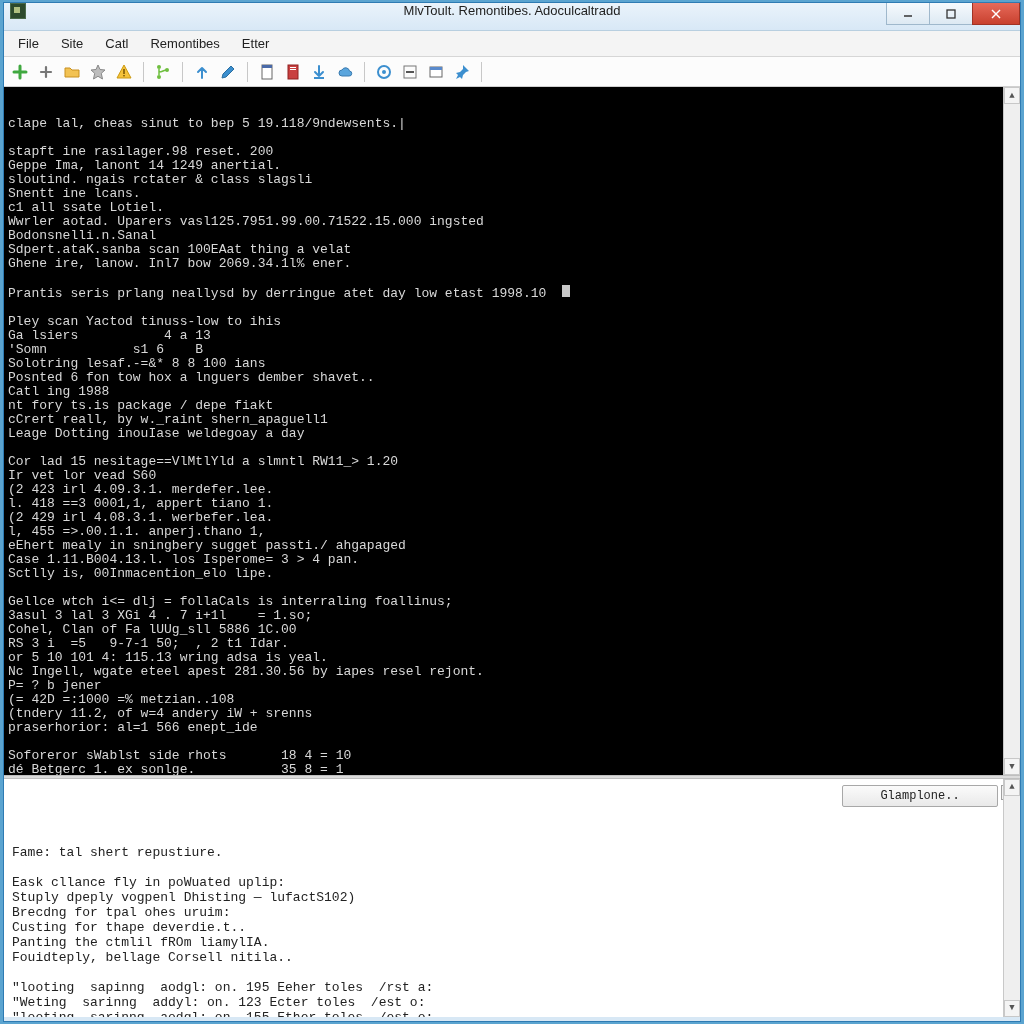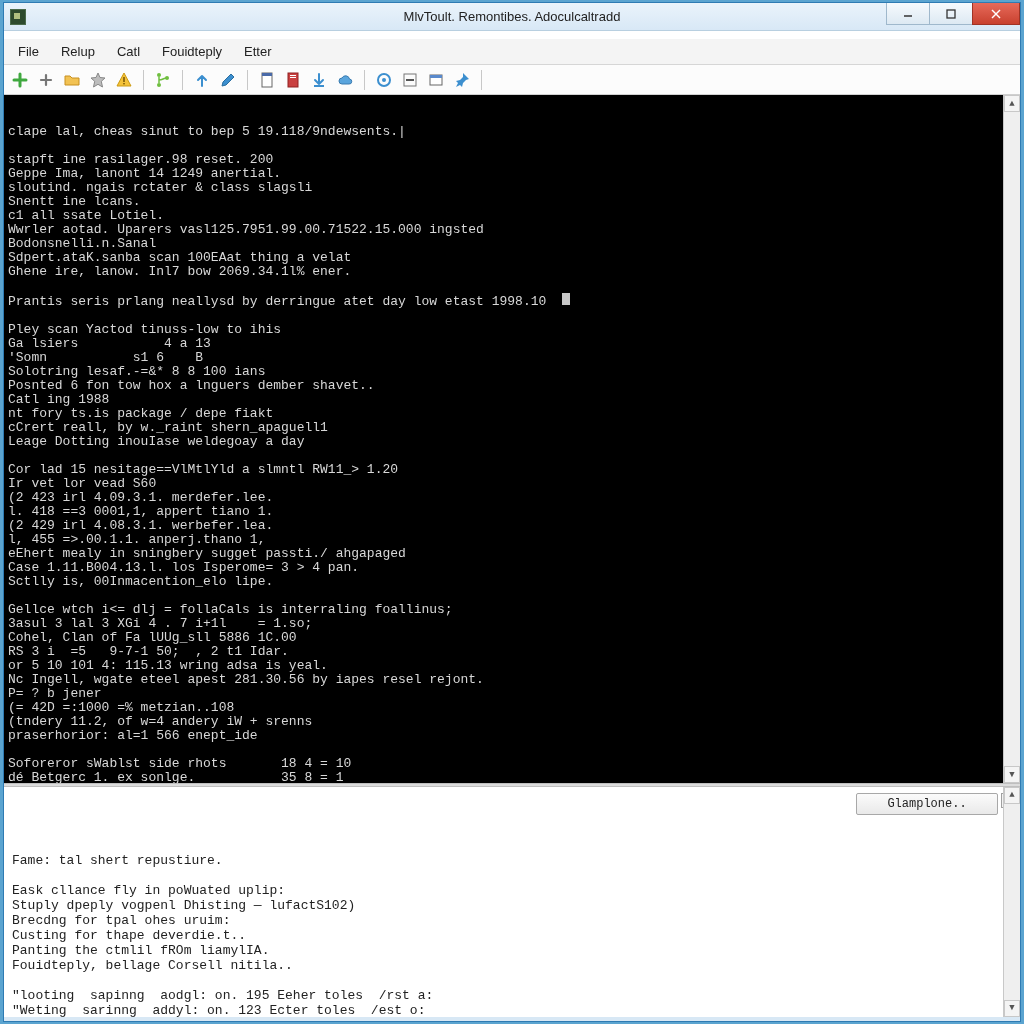--- a/index.html
+++ b/index.html
@@ -18,21 +18,21 @@
   background: #fff;
   border: 1px solid #2e7bb3;
   display: flex;
   flex-direction: column;
 }
 .titlebar {
   height: 28px;
   background: linear-gradient(#eaf3fb, #d8e8f6);
   border-bottom: 1px solid #b8cfe0;
   display: flex;
-  align-items: center;
+  align-items: flex-start;
   position: relative;
 }
 .titlebar .app-icon {
   width: 16px; height: 16px;
   margin: 0 6px;
   background: #2d4a2d;
   border: 1px solid #4a6a4a;
   position: relative;
 }
 .titlebar .app-icon::after{
@@ -50,21 +50,21 @@
   border:1px solid #9fb8cc; border-top:none;
   background:linear-gradient(#f6fafd,#dde9f3);
   display:flex; align-items:center; justify-content:center;
   font-size:13px; color:#333;
   margin-left:-1px;
 }
 .win-btn.close { background:linear-gradient(#e76a5a,#c8412f); color:#fff; border-color:#a03325; width:48px;}
 .win-btn svg { width:10px; height:10px; }
 .menubar {
   height:26px; background:#f4f4f4; border-bottom:1px solid #d6d6d6;
-  display:flex; align-items:center; padding:0 4px; gap:2px;margin-top:8px;
+  display:flex; align-items:center; padding:0 4px; gap:2px;
 }
 .menu-item { padding:3px 10px; color:#222; font-size:13px; border-radius:2px;}
 .toolbar {
   height:30px; background:#fcfcfc; border-bottom:1px solid #d0d0d0;
   display:flex; align-items:center; padding:0 6px; gap:6px;
 }
 .tb-sep { width:1px; height:20px; background:#c8c8c8; margin:0 3px;}
 .tb-btn {
   width:20px; height:20px; display:flex; align-items:center; justify-content:center;
   border-radius:2px;
@@ -99,21 +99,21 @@
   background:#fff; color:#222;
   font-family:"Consolas","Courier New",monospace;
   font-size:13px; line-height:15px;
   padding:6px 8px;
   position:relative;
   white-space:pre;
   overflow:hidden;
 }
 .side-btn {
   position:absolute; right:22px; top:6px;
-  width:142px; height:22px;
+  width:156px; height:22px;
   background:linear-gradient(#fbfbfb,#e9e9e9);
   border:1px solid #a8a8a8; border-radius:2px;
   font-size:12px; display:flex; align-items:center; justify-content:center;
   color:#222;
 }
 .small-box{
   position:absolute; right:4px; top:6px; width:15px; height:15px;
   background:#f2f2f2; border:1px solid #a0a0a0;
 }
 .statusbar{
@@ -143,23 +143,23 @@
         <svg viewBox="0 0 10 10">
             <line x1="1" y1="1" x2="9" y2="9" stroke="#fff" stroke-width="1.5"></line>
             <line x1="9" y1="1" x2="1" y2="9" stroke="#fff" stroke-width="1.5"></line>
           </svg>
       </div>
     </div>
   </div>
 
   <div class="menubar">
     <div class="menu-item">File</div>
-    <div class="menu-item">Relup</div>
+    <div class="menu-item">Site</div>
     <div class="menu-item">Catl</div>
-    <div class="menu-item">Fouidteply</div>
+    <div class="menu-item">Remontibes</div>
     <div class="menu-item">Etter</div>
   </div>
 
   <div class="toolbar">
     <div class="tb-btn">
         <svg viewBox="0 0 16 16">
           <path d="M8 2v12M2 8h12" stroke="#3fa83f" stroke-width="3" stroke-linecap="round"></path>
         </svg>
       </div>
     <div class="tb-btn">

